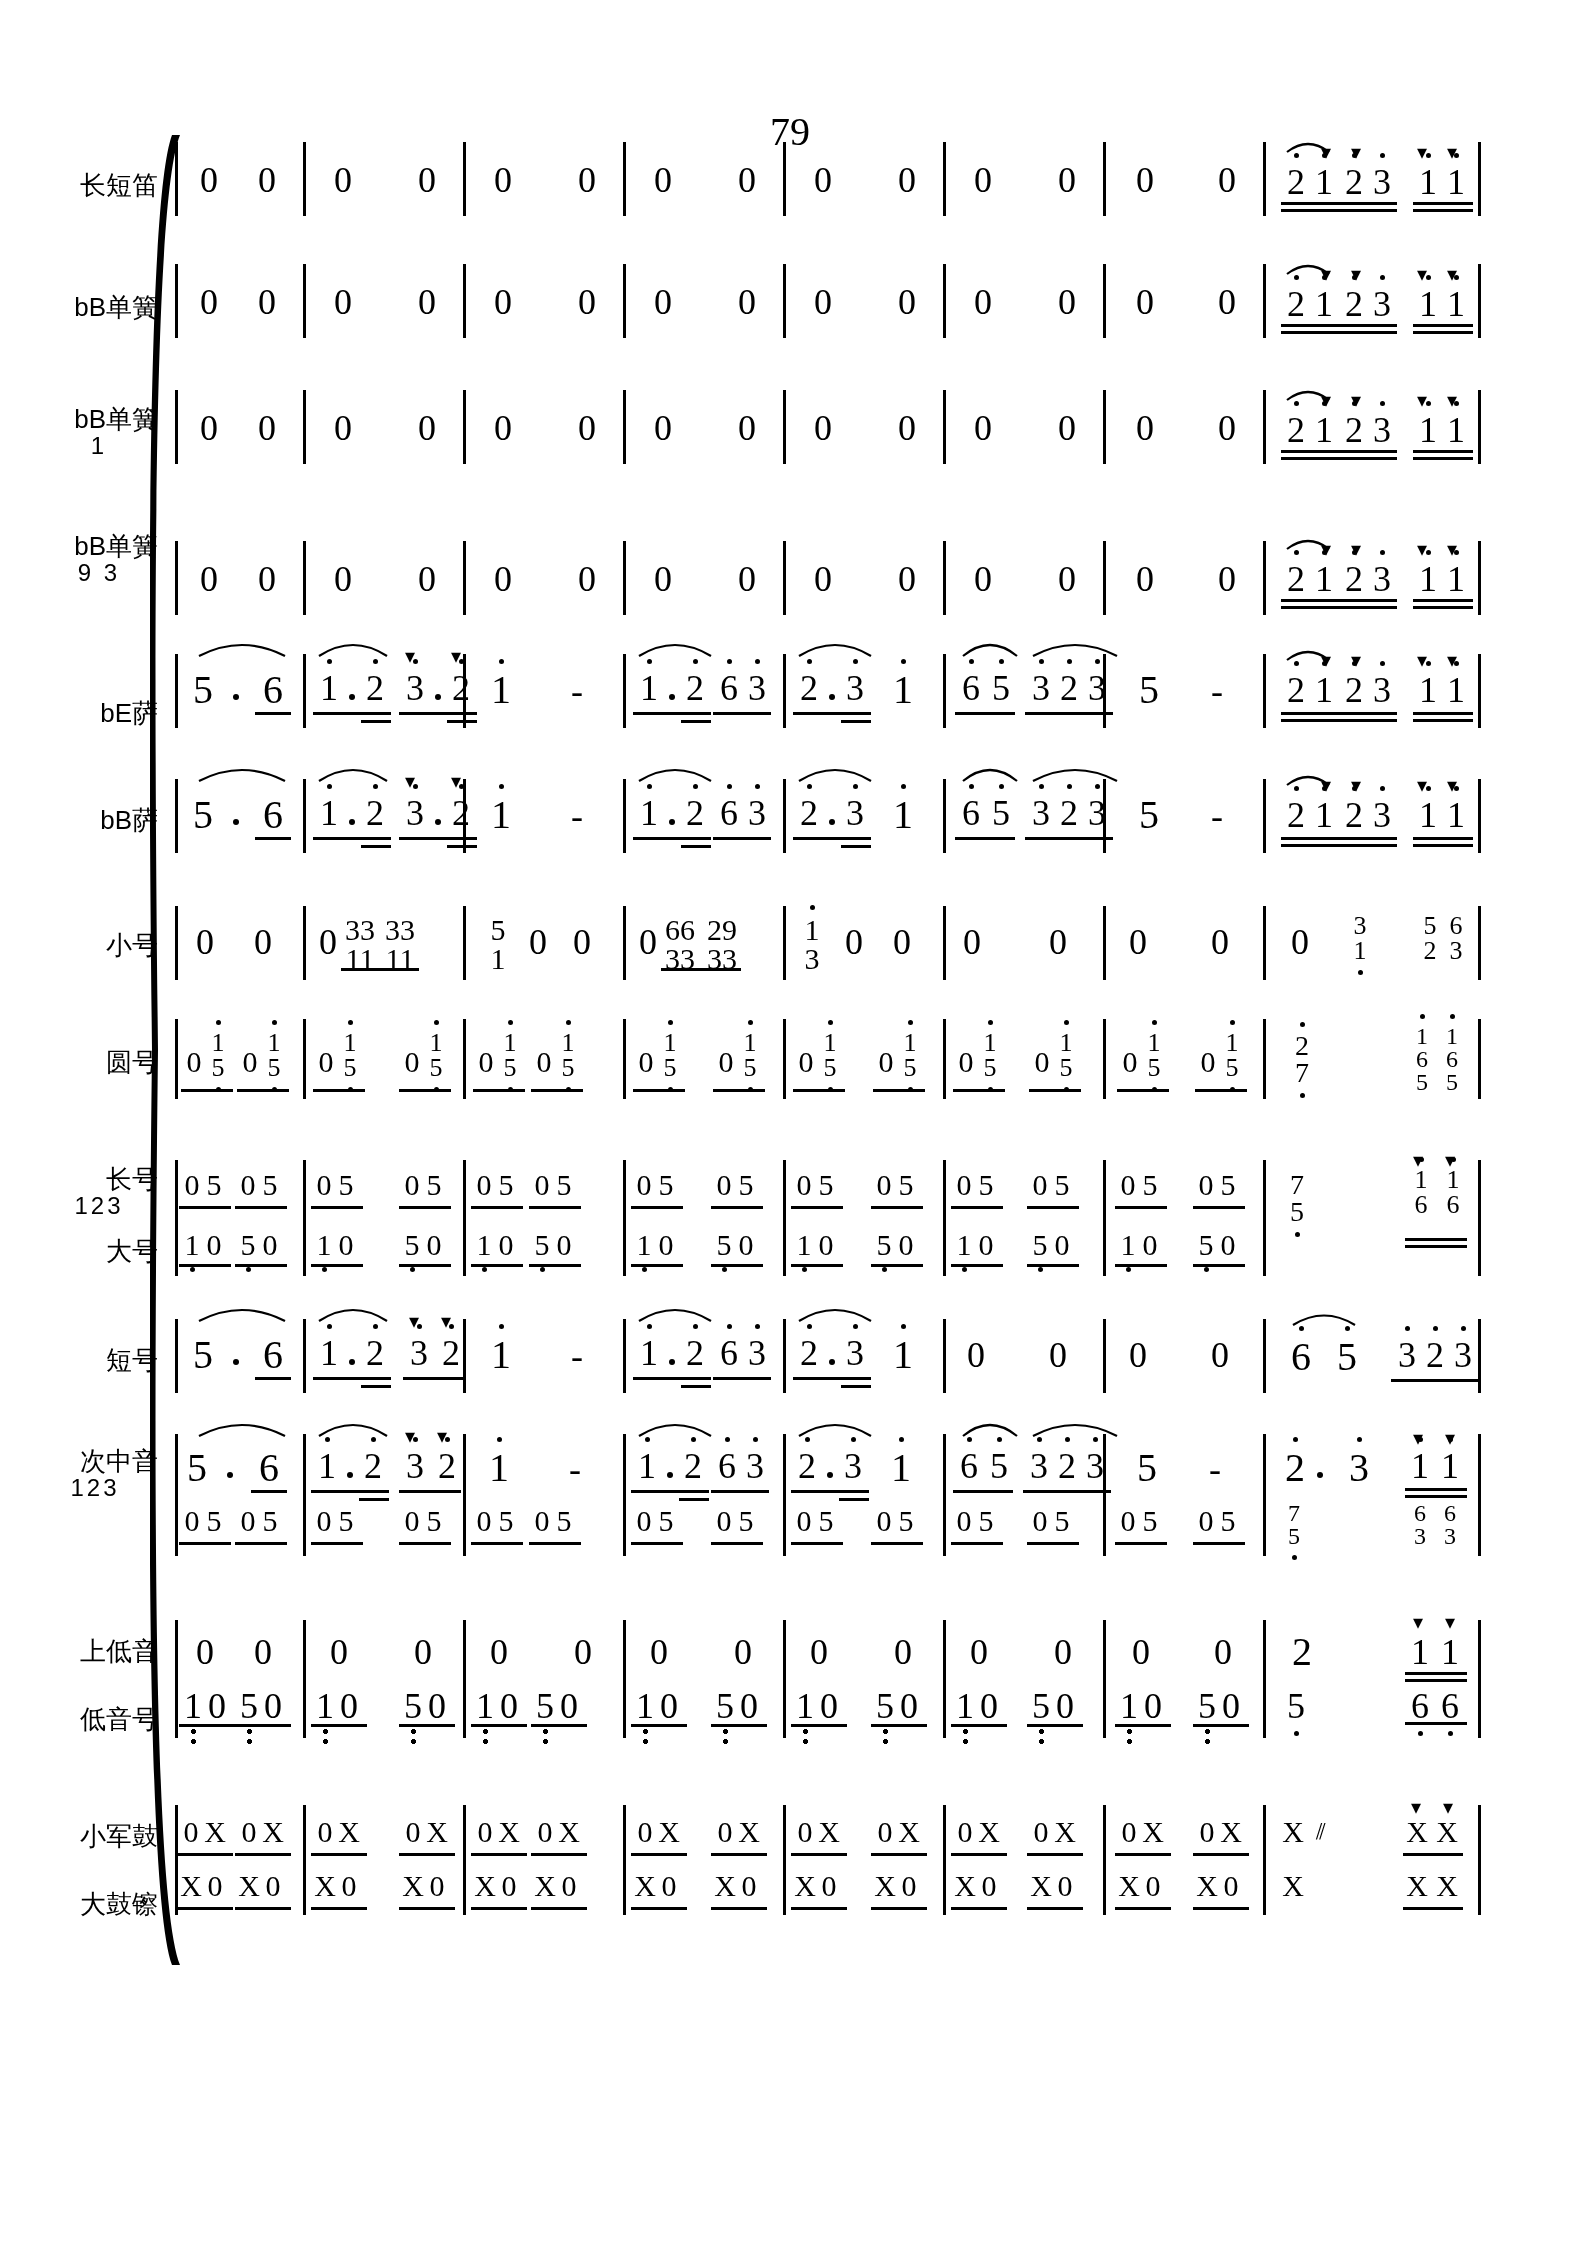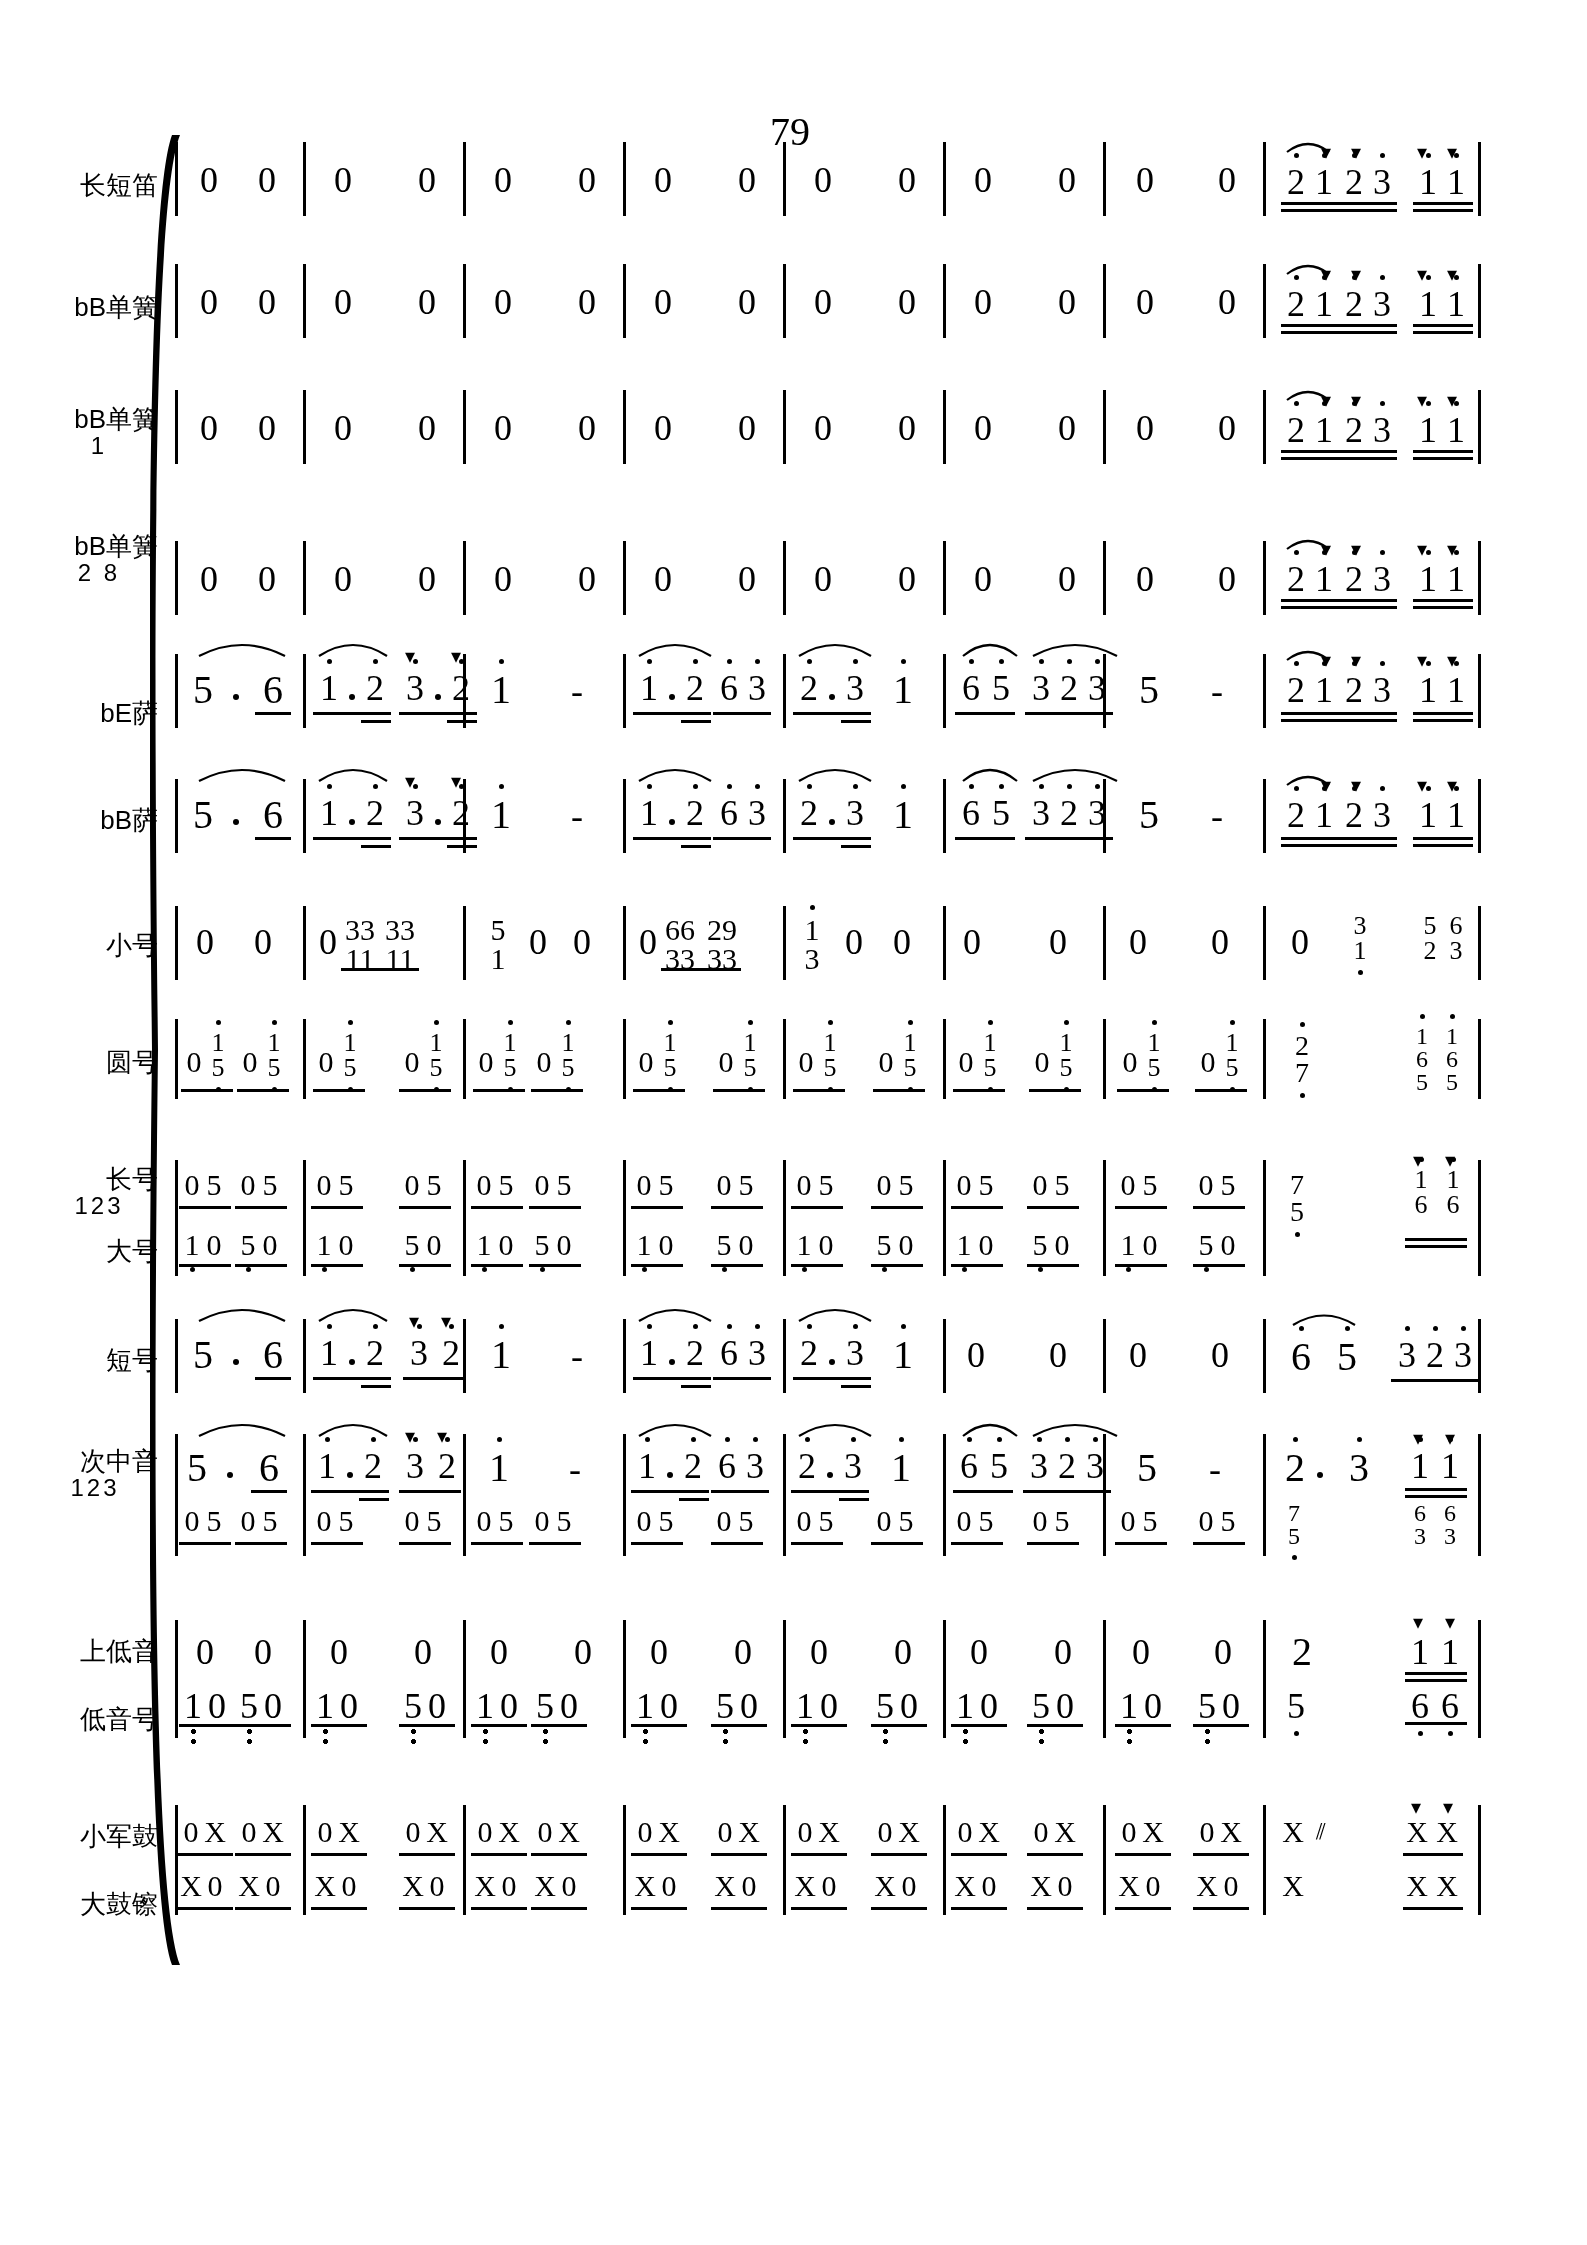--- a/index.html
+++ b/index.html
@@ -330,21 +330,21 @@
       <div class="vmark" style="left:1242px;top:-8px">▾</div>
       <div class="vmark" style="left:1272px;top:-8px">▾</div>
       <div class="beam" style="left:1238px;top:52px;width:60px"></div>
       <div class="beam" style="left:1238px;top:59px;width:60px"></div>
     </div>
   </div>
 
   <div class="staff-row" style="top:525px;height:80px">
     <div class="label" style="left:40px;top:8px;width:118px">
       <span>bB单簧</span>
-      <span class="sub">2 8</span>
+      <span class="sub">9 3</span>
     </div>
     <div class="music">
       <div class="barline" style="left:0px;   top:16px; height:74px"></div>
       <div class="barline" style="left:128px; top:16px; height:74px"></div>
       <div class="barline" style="left:288px; top:16px; height:74px"></div>
       <div class="barline" style="left:448px; top:16px; height:74px"></div>
       <div class="barline" style="left:608px; top:16px; height:74px"></div>
       <div class="barline" style="left:768px; top:16px; height:74px"></div>
       <div class="barline" style="left:928px; top:16px; height:74px"></div>
       <div class="barline" style="left:1088px;top:16px; height:74px"></div>

